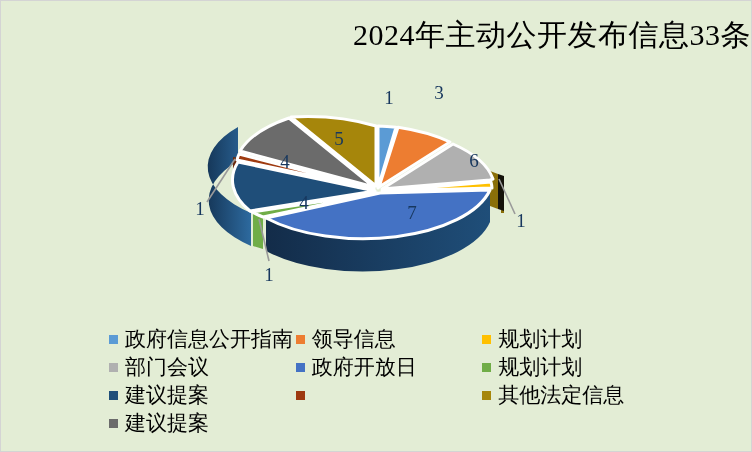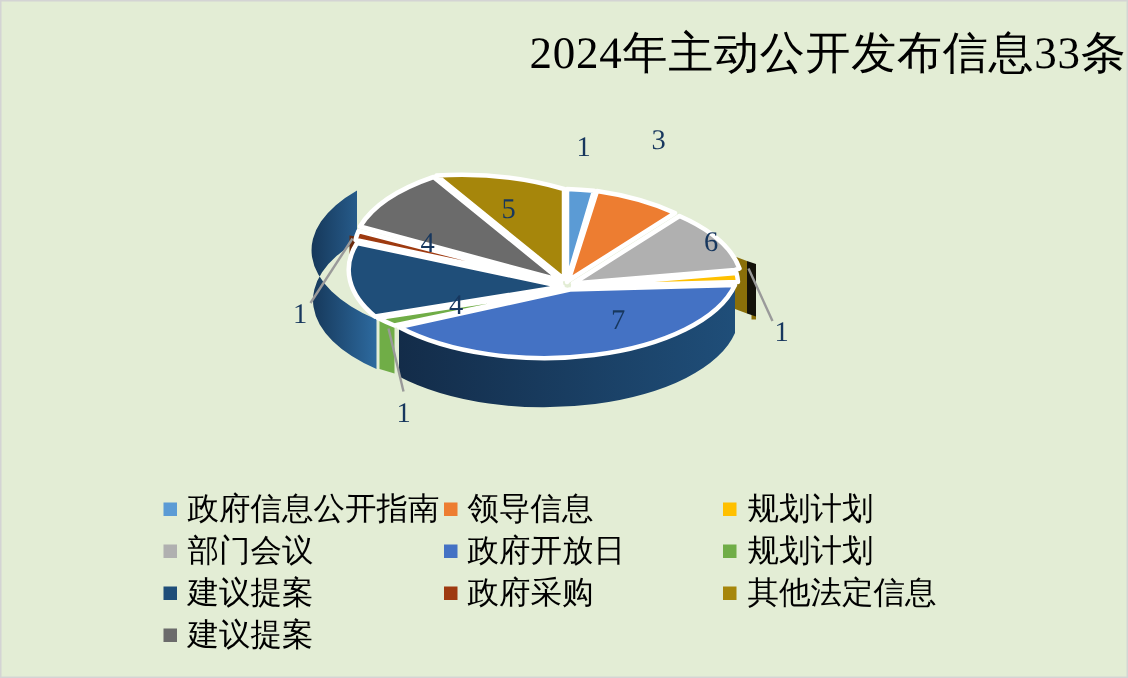--- a/index.html
+++ b/index.html
@@ -176,21 +176,20 @@
     <div class="legend-item">
       <span class="legend-swatch" style="background: rgb(112, 173, 71);"></span>
       <span class="legend-label">规划计划</span>
     </div>
     <div class="legend-item">
       <span class="legend-swatch" style="background: rgb(31, 78, 121);"></span>
       <span class="legend-label">建议提案</span>
     </div>
     <div class="legend-item">
       <span class="legend-swatch" style="background: rgb(158, 58, 16);"></span>
-      <span class="legend-label">政府采购</span>
     </div>
     <div class="legend-item">
       <span class="legend-swatch" style="background: rgb(166, 134, 11);"></span>
       <span class="legend-label">其他法定信息</span>
     </div>
     <div class="legend-item">
       <span class="legend-swatch" style="background: rgb(107, 107, 107);"></span>
       <span class="legend-label">建议提案</span>
     </div>
   </div>

